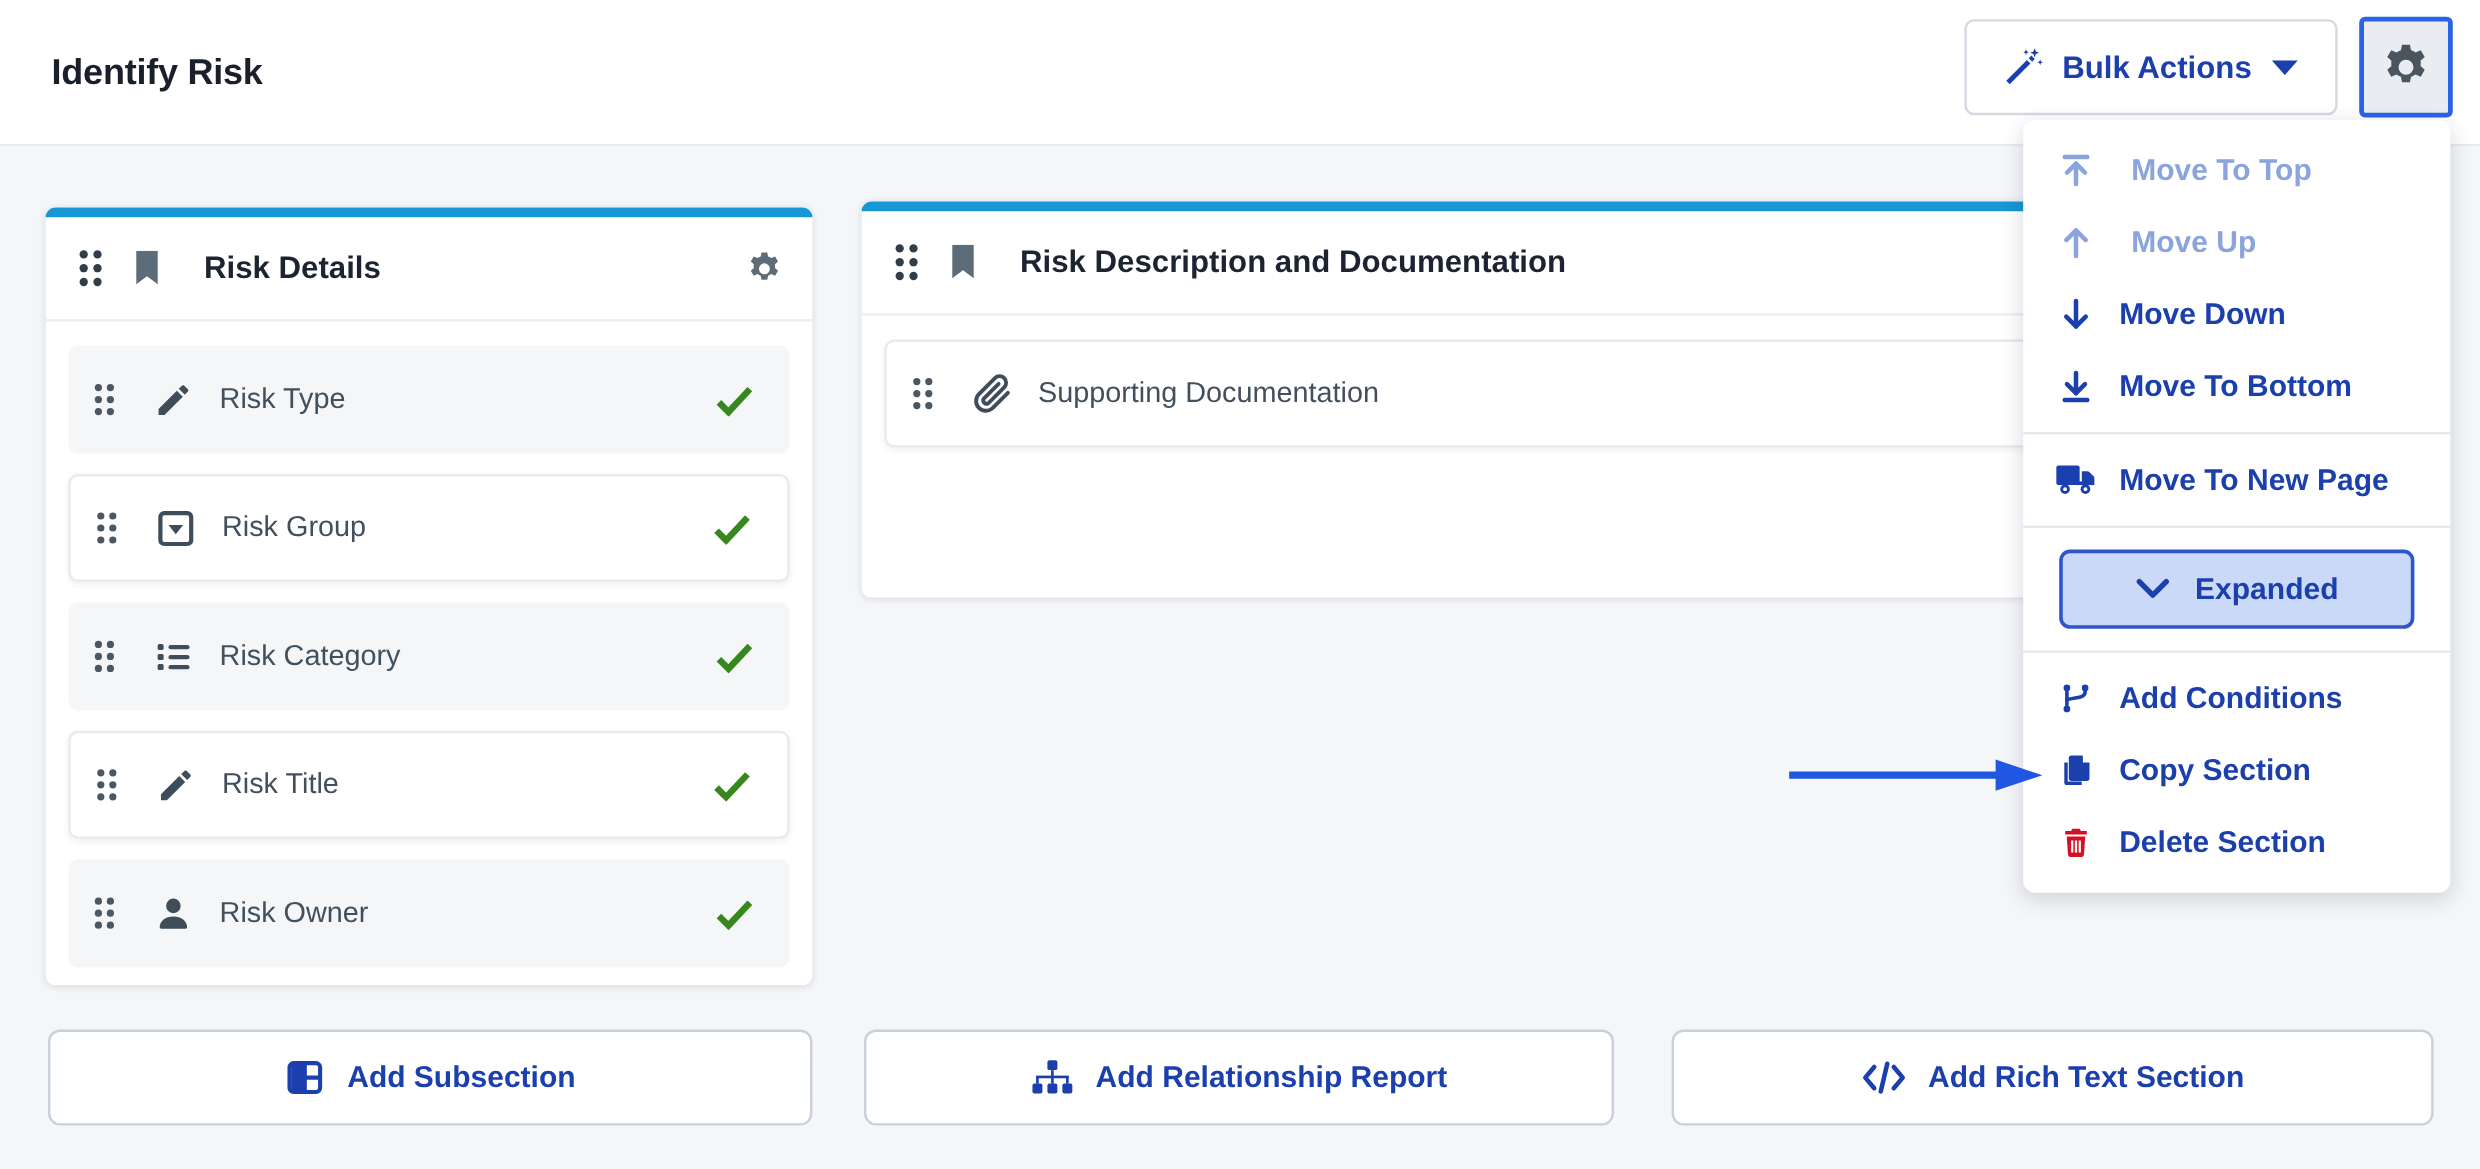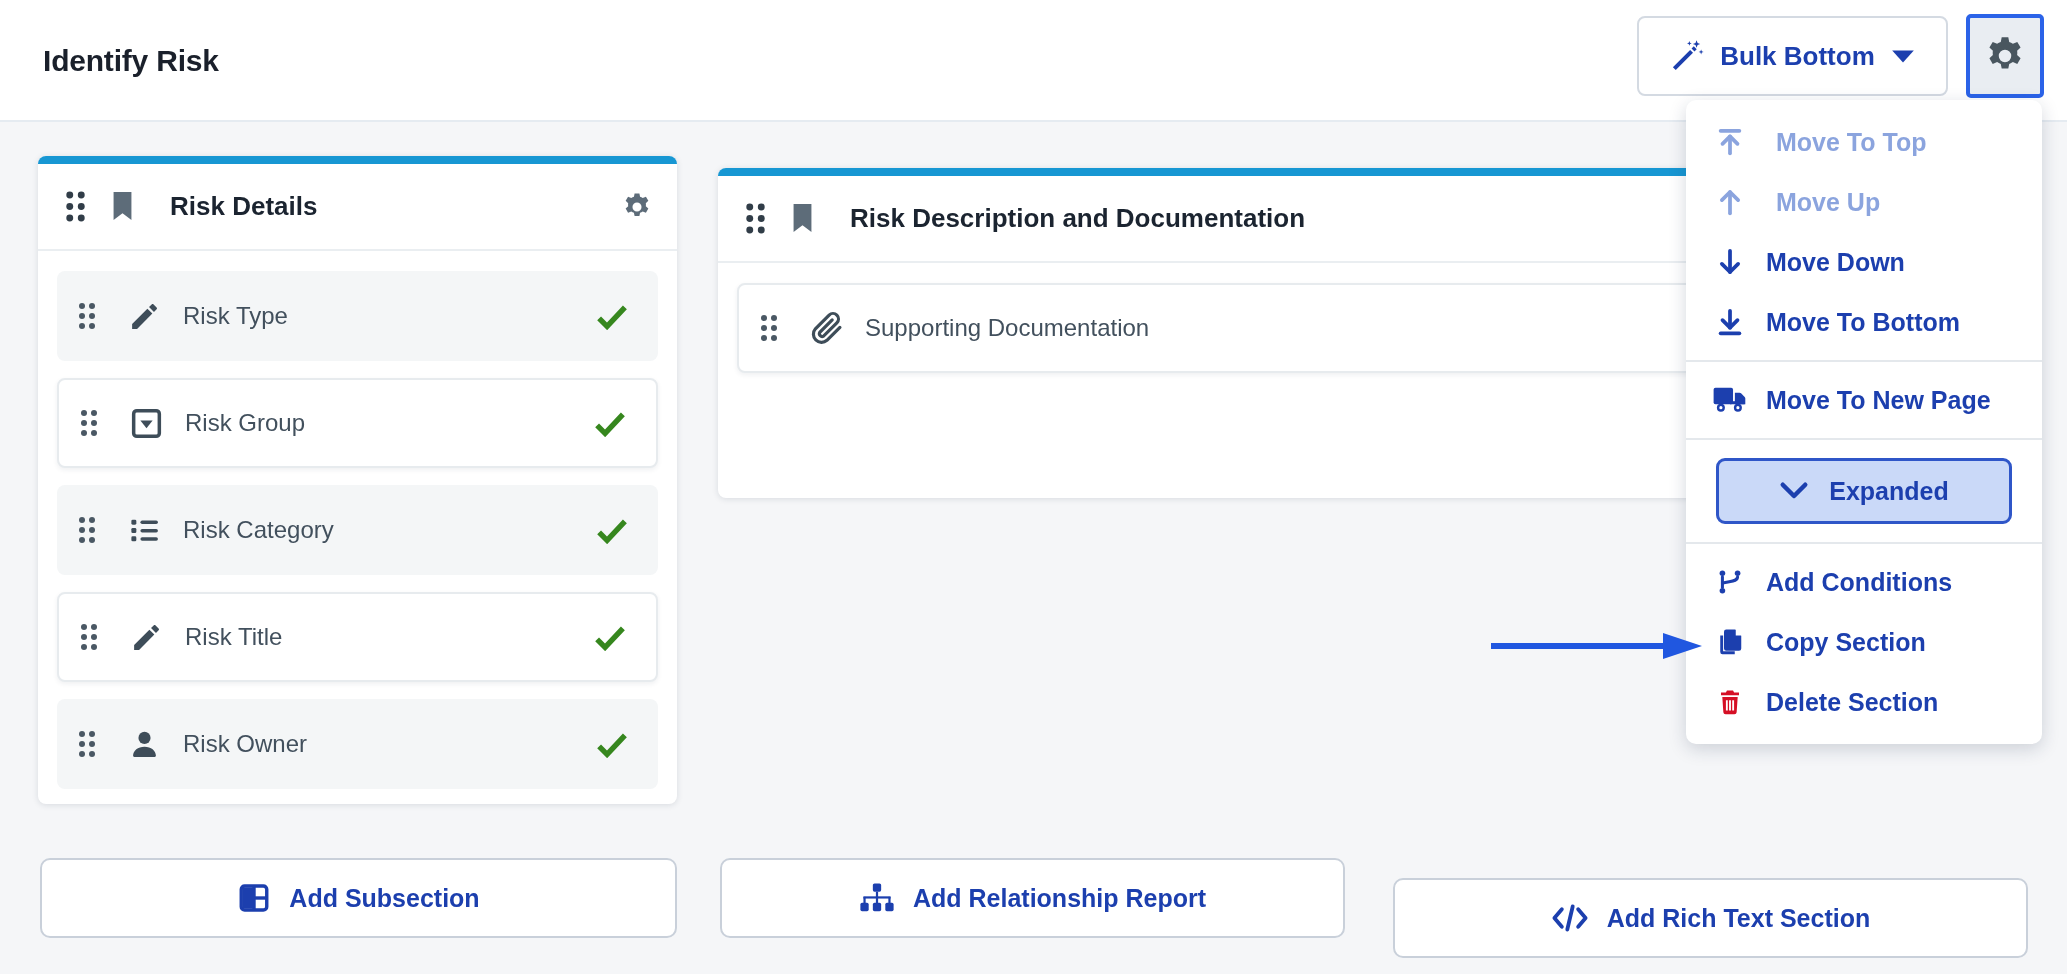--- a/index.html
+++ b/index.html
@@ -17,21 +17,21 @@
   .app-header { position:absolute; left:0; top:0; width:2067px; height:122px; background:#ffffff; border-bottom:2px solid #e5ebf1; }
   .page-title { position:absolute; left:43px; top:0; height:122px; display:flex; align-items:center; font-size:30px; font-weight:700; color:#1a202b; letter-spacing:-0.2px; }
   .bulk-btn { position:absolute; left:1637px; top:16px; width:311px; height:80px; background:#fff; border:2px solid #d4dae2; border-radius:8px;
       display:flex; align-items:center; justify-content:center; gap:16px; color:#1c3fae; font-size:26px; font-weight:700; cursor:pointer; }
   .gear-btn { position:absolute; left:1966px; top:14px; width:78px; height:84px; background:#e9edf2; border:4px solid #2b63e8; border-radius:5px;
       display:flex; align-items:center; justify-content:center; cursor:pointer; }
 
   
   .card { position:absolute; background:#fff; border-radius:8px; box-shadow:0 1px 6px rgba(23,39,65,.13); }
   .card-topbar { height:8px; background:#1797d3; border-radius:8px 8px 0 0; }
-  .card1 { left:38px; top:156px; width:639px; height:648px; }
+  .card1 { left:38px; top:173px; width:639px; height:648px; }
   .card2 { left:718px; top:168px; width:1310px; height:330px; }
   .card-header { height:87px; border-bottom:2px solid #eaeef1; display:flex; align-items:center; padding:0 24px 0 26px; }
   .card-header .grip { color:#313d48; margin-right:24px; cursor:grab; }
   .card-header .bookmark { color:#5d6c79; margin-right:36px; }
   .card-title { font-size:26px; font-weight:700; color:#1b2430; }
   .card-gear { margin-left:auto; color:#5d6c79; cursor:pointer; }
 
   .fields { padding:20px 19px 0 19px; display:flex; flex-direction:column; gap:17px; }
   .field { height:90px; border-radius:8px; display:flex; align-items:center; padding:0 30px 0 20px; cursor:pointer; }
   .field.alt   { background:#f4f6f7; }
@@ -54,39 +54,39 @@
       display:flex; align-items:center; justify-content:center; gap:20px; color:#1c3fae; font-size:25px; font-weight:700; cursor:pointer; }
 
   
   .annotation-arrow { position:absolute; left:1488px; top:630px; z-index:20; pointer-events:none; }
 
   
   .footer-btn { position:absolute; top:858px; height:80px; background:#fff; border:2px solid #c9d0da; border-radius:10px;
       display:flex; align-items:center; justify-content:center; gap:18px; color:#1c3fae; font-size:25px; font-weight:700; cursor:pointer; }
   .fb1 { left:40px;  width:637px; }
   .fb2 { left:720px; width:625px; }
-  .fb3 { left:1393px; width:635px;margin-top:20px; }
+  .fb3 { left:1393px; width:635px; }
 </style>
 </head>
 <body>
 
 <div class="app-header">
   <div class="page-title">Identify Risk</div>
 
   <button class="bulk-btn">
     <span>
       <svg width="34" height="34" viewBox="0 0 26 26" fill="currentColor">
         <path d="M2.2 21.6 15.4 8.4l2.2 2.2L4.4 23.8z"></path>
         <path d="M16.5 7.3l2.2 2.2 1.7-1.7-2.2-2.2z"></path>
         <path d="M20.3 1l.8 2 2 .8-2 .8-.8 2-.8-2-2-.8 2-.8z"></path>
         <path d="M23.8 8l.5 1.4 1.4.5-1.4.5-.5 1.4-.5-1.4-1.4-.5 1.4-.5z"></path>
         <path d="M14.8 1.6l.5 1.3 1.3.5-1.3.5-.5 1.3-.5-1.3-1.3-.5 1.3-.5z"></path>
       </svg>
     </span>
-    <span>Bulk Bottom</span>
+    <span>Bulk Actions</span>
     <span>
       <svg width="24" height="15" viewBox="0 0 20 12" fill="currentColor">
           <path d="M1 1h18l-9 10z"></path>
         </svg>
     </span>
   </button>
 
   <button class="gear-btn">
     <span>
       <svg width="44" height="44" viewBox="0 0 24 24" fill="#49565f" fill-rule="evenodd">

